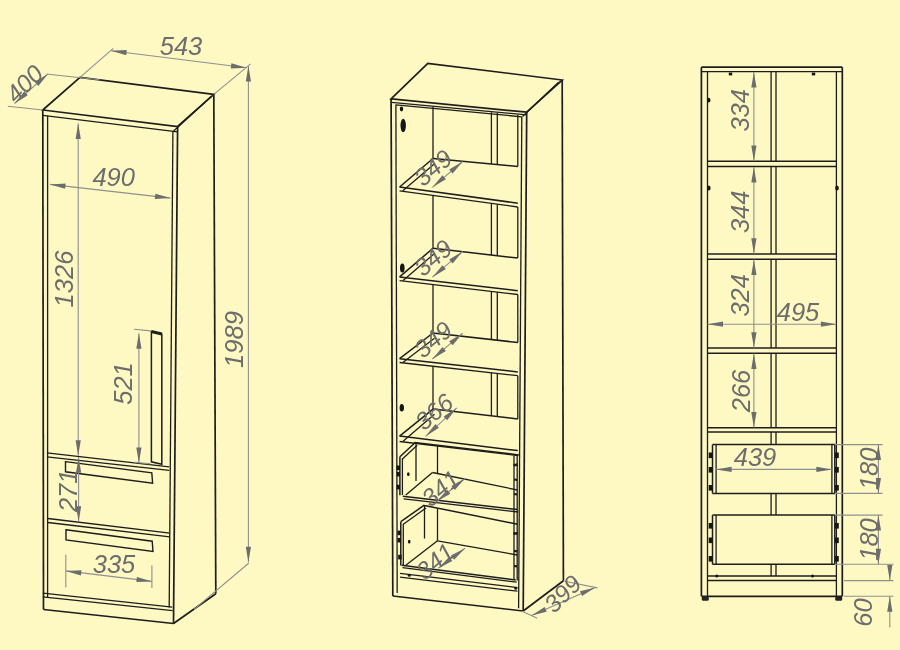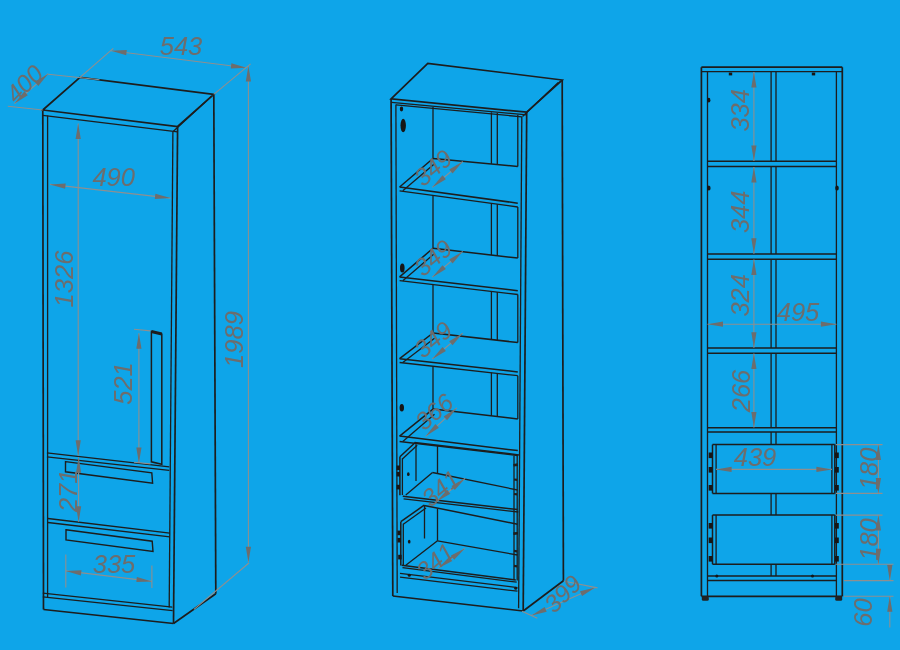--- a/index.html
+++ b/index.html
@@ -1,16 +1,16 @@
 <!DOCTYPE html>
 <html><head>
 <meta charset="utf-8">
 <style>
 html,body{margin:0;padding:0;background:#ffffff;}
-#page{width:900px;height:650px;background:#0ea5e9;overflow:hidden;}
+#page{width:900px;height:650px;background:#fef9c3;overflow:hidden;}
 </style>
 </head>
 <body>
 
 <div id="page">
 <svg width="900" height="650" viewBox="0 0 900 650" style="will-change:opacity">
 
 <g>
 <polygon points="42.8,110.0 80.0,77.3 213.8,94.3 177.6,126.5" fill="none" stroke="#1d1d1d" stroke-width="1.7"></polygon>
 </g>

